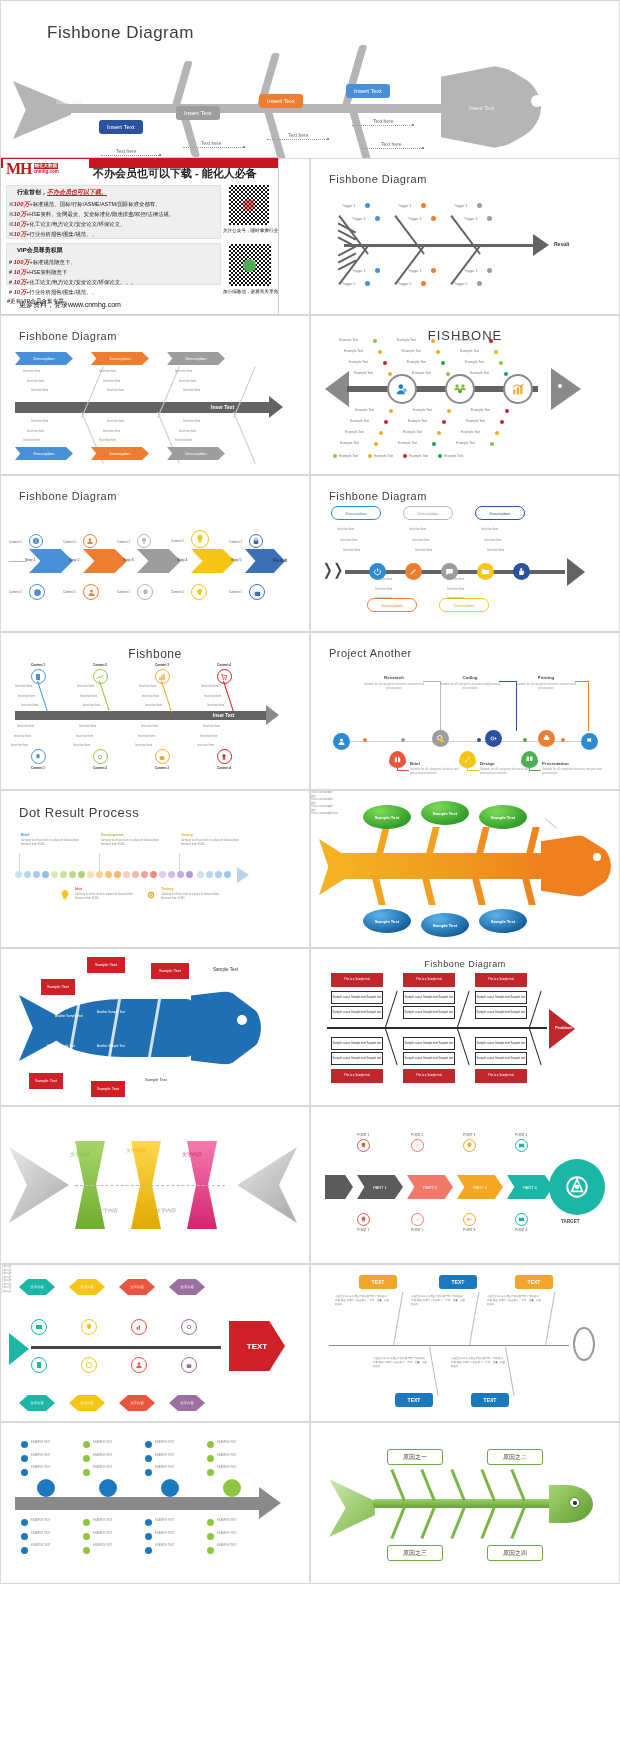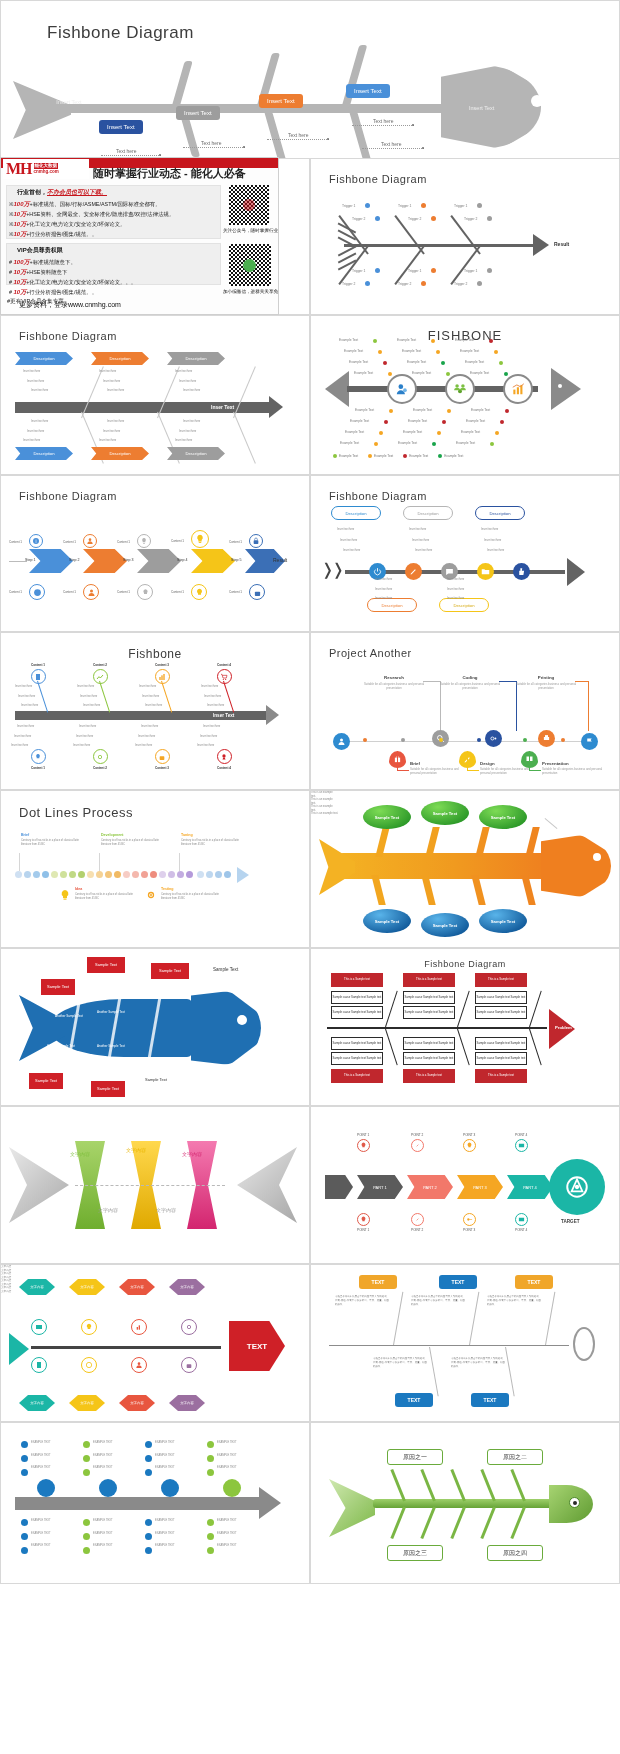--- a/index.html
+++ b/index.html
@@ -192,21 +192,21 @@
 
   <div id="promo">
     <div class="redbar"></div>
     <div class="logoWrap">
       <span class="mh">MH</span>
       <span class="logoTxt">
         <span class="a">能化大数据</span><br>
         <span class="b">cnmhg.com</span>
       </span>
     </div>
-    <div class="hdline cn">随时掌握行业动态 - 能化人必备</div>
+    <div class="hdline cn">不办会员也可以下载 - 能化人必备</div>
 
     <div class="box b1"></div>
     <div class="box b2"></div>
 
     <div class="first cn">
       <span>行业首创，</span><em>不办会员也可以下载。</em>
     </div>
 
     <div class="li cn" style="left:8px;top:42px;">
       <span>※</span><b>100万</b><span>+标准规范、国标/行标/ASME/ASTM/国际标准全都有。</span>
@@ -939,21 +939,21 @@
       <div class="abs" style="left:90px;top:105px;width:4px;height:4px;background:#9d9d9d;border-radius:50%;"></div>
       <div class="abs" style="left:128px;top:105px;width:4px;height:4px;background:#f5c518;border-radius:50%;"></div>
       <div class="abs" style="left:166px;top:105px;width:4px;height:4px;background:#2a52a0;border-radius:50%;"></div>
       <div class="abs" style="left:212px;top:105px;width:4px;height:4px;background:#4caf50;border-radius:50%;"></div>
       <div class="abs" style="left:250px;top:105px;width:4px;height:4px;background:#ed7d31;border-radius:50%;"></div>
     </div>
   </div>
 
   <div class="row" style="position:absolute;left:0;top:790px;">
     <div class="slide half" style="height:158px;" id="slide9">
-      <div class="s-title t-med" style="font-size:13px;">Dot Lines Process</div>
+      <div class="s-title t-med" style="font-size:13px;">Dot Result Process</div>
 
       <div class="abs" style="left:14px;top:80px;width:250px;height:8px;">
         <span style="position:absolute;left:0;top:0;width:7px;height:7px;border-radius:50%;background:#cfe0f2;"></span>
         <span style="position:absolute;left:9px;top:0;width:7px;height:7px;border-radius:50%;background:#b8d4ee;"></span>
         <span style="position:absolute;left:18px;top:0;width:7px;height:7px;border-radius:50%;background:#a4cbec;"></span>
         <span style="position:absolute;left:27px;top:0;width:7px;height:7px;border-radius:50%;background:#8fc0e8;"></span>
         <span style="position:absolute;left:36px;top:0;width:7px;height:7px;border-radius:50%;background:#dfe8b3;"></span>
         <span style="position:absolute;left:45px;top:0;width:7px;height:7px;border-radius:50%;background:#cfe19b;"></span>
         <span style="position:absolute;left:54px;top:0;width:7px;height:7px;border-radius:50%;background:#c0d985;"></span>
         <span style="position:absolute;left:63px;top:0;width:7px;height:7px;border-radius:50%;background:#b3d06e;"></span>

